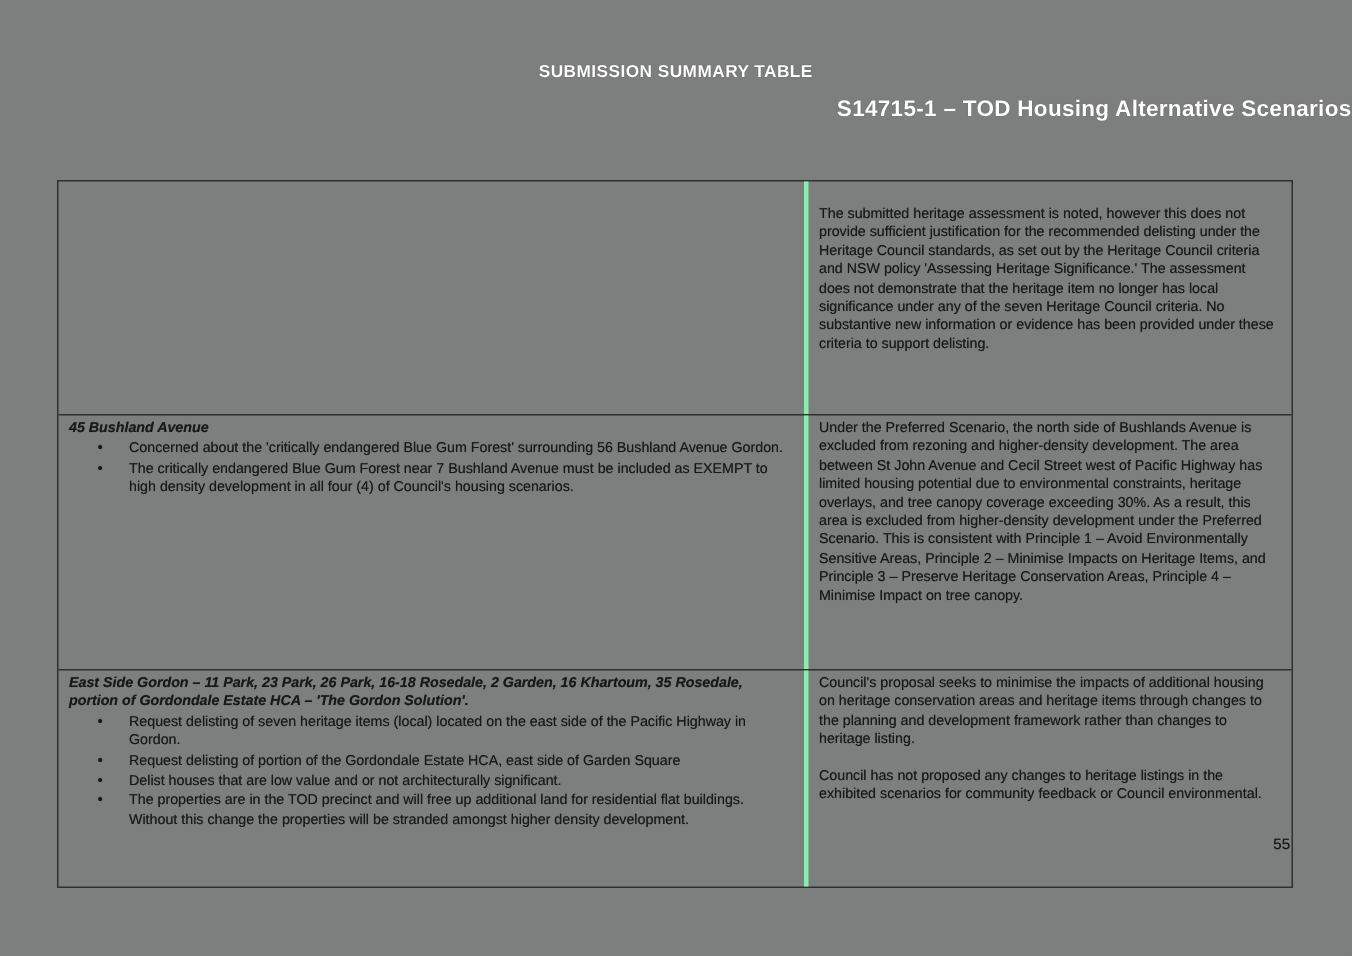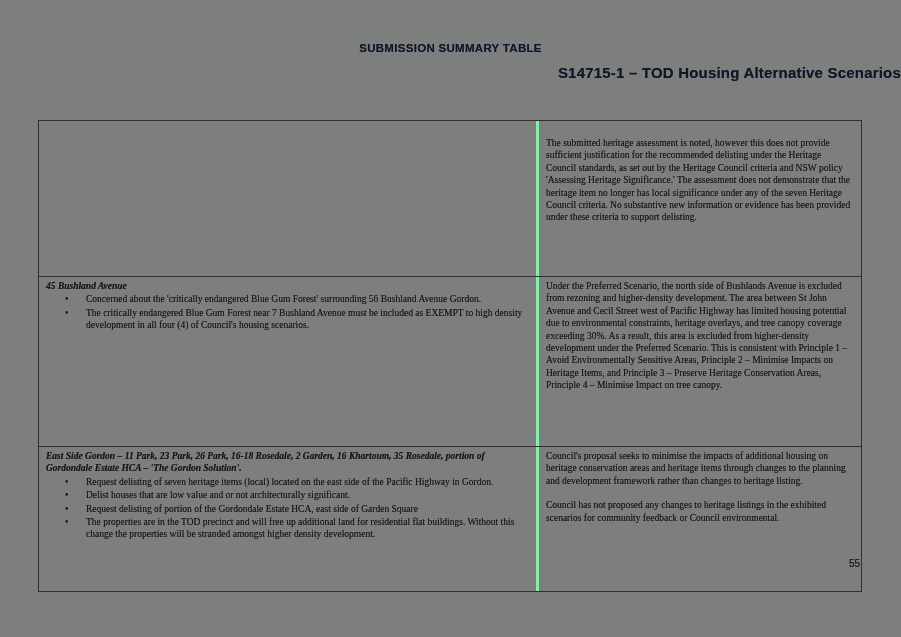--- a/index.html
+++ b/index.html
@@ -11,21 +11,21 @@
     overflow: hidden;
     color: #1a1a1a;
   }
   .scan {
     position: absolute; inset: 0;
     text-shadow: 0 0 0.5px rgba(10,10,10,0.55);
   }
   
   .doc-header {
     position: absolute; top: 42px; left: 0; width: 901px;
-    text-align: center; font-weight: bold; color: #0f172a;
+    text-align: center; font-weight: bold; color: #ffffff;
   }
   .doc-header .h1 { font-size: 11.5px; letter-spacing: 0.3px; margin-bottom: 9.5px; }
   .doc-header .h2 { font-size: 15px;  letter-spacing: 0.2px; margin-bottom: 9.5px; text-align: right; }
 
   
   .sum-table {
     position: absolute; left: 38px; top: 120px; width: 824px; height: 472px;
     border: 1px solid #2e2f2f;
     box-sizing: border-box;
   }
@@ -33,21 +33,20 @@
   .t-row.last { border-bottom: none; }
   .t-row.r1 { height: 156px; }
   .t-row.r2 { height: 170px; }
   .t-row.r3 { height: 144px; }
   .cell {
     box-sizing: border-box;
     padding: 3px 8px 3px 7px;
     font-size: 9.5px; line-height: 12.4px;
     color: #171818;
     overflow: hidden;
-    font-family: Liberation Serif, serif;
   }
   .cell.left  { width: 500px; border-right: 3px solid #86efac; }
   .cell.right { flex: 1; }
   .cell.right.pad-top { padding-top: 16px; }
   .cell p { margin: 0 0 12px 0; }
   .cell p:last-child { margin-bottom: 0; }
   .cell-heading { font-weight: bold; font-style: italic; margin-bottom: 1px; }
   .cell ul { margin: 1px 0 0 0; padding: 0 0 0 40px; list-style: none; }
   .cell li { position: relative; margin: 0 0 1px 0; }
   .cell li::before {
@@ -90,22 +89,22 @@
       <div class="cell right">
         <p>Under the Preferred Scenario, the north side of Bushlands Avenue is excluded from rezoning and higher-density development. The area between St John Avenue and Cecil Street west of Pacific Highway has limited housing potential due to environmental constraints, heritage overlays, and tree canopy coverage exceeding 30%. As a result, this area is excluded from higher-density development under the Preferred Scenario. This is consistent with Principle 1 – Avoid Environmentally Sensitive Areas, Principle 2 – Minimise Impacts on Heritage Items, and Principle 3 – Preserve Heritage Conservation Areas, Principle 4 – Minimise Impact on tree canopy.</p>
       </div>
     </div>
 
     <div class="t-row r3 last">
       <div class="cell left">
         <div class="cell-heading">East Side Gordon – 11 Park, 23 Park, 26 Park, 16-18 Rosedale, 2 Garden, 16 Khartoum, 35 Rosedale, portion of Gordondale Estate HCA – 'The Gordon Solution'.</div>
         <ul>
           <li>Request delisting of seven heritage items (local) located on the east side of the Pacific Highway in Gordon.</li>
+          <li>Request delisting of portion of the Gordondale Estate HCA, east side of Garden Square</li>
           <li>Delist houses that are low value and or not architecturally significant.</li>
-          <li>Request delisting of portion of the Gordondale Estate HCA, east side of Garden Square</li>
           <li>The properties are in the TOD precinct and will free up additional land for residential flat buildings. Without this change the properties will be stranded amongst higher density development.</li>
         </ul>
       </div>
       <div class="cell right">
         <p>Council's proposal seeks to minimise the impacts of additional housing on heritage conservation areas and heritage items through changes to the planning and development framework rather than changes to heritage listing.</p>
         <p>Council has not proposed any changes to heritage listings in the exhibited scenarios for community feedback or Council environmental.</p>
       </div>
     </div>
 
   </div>

